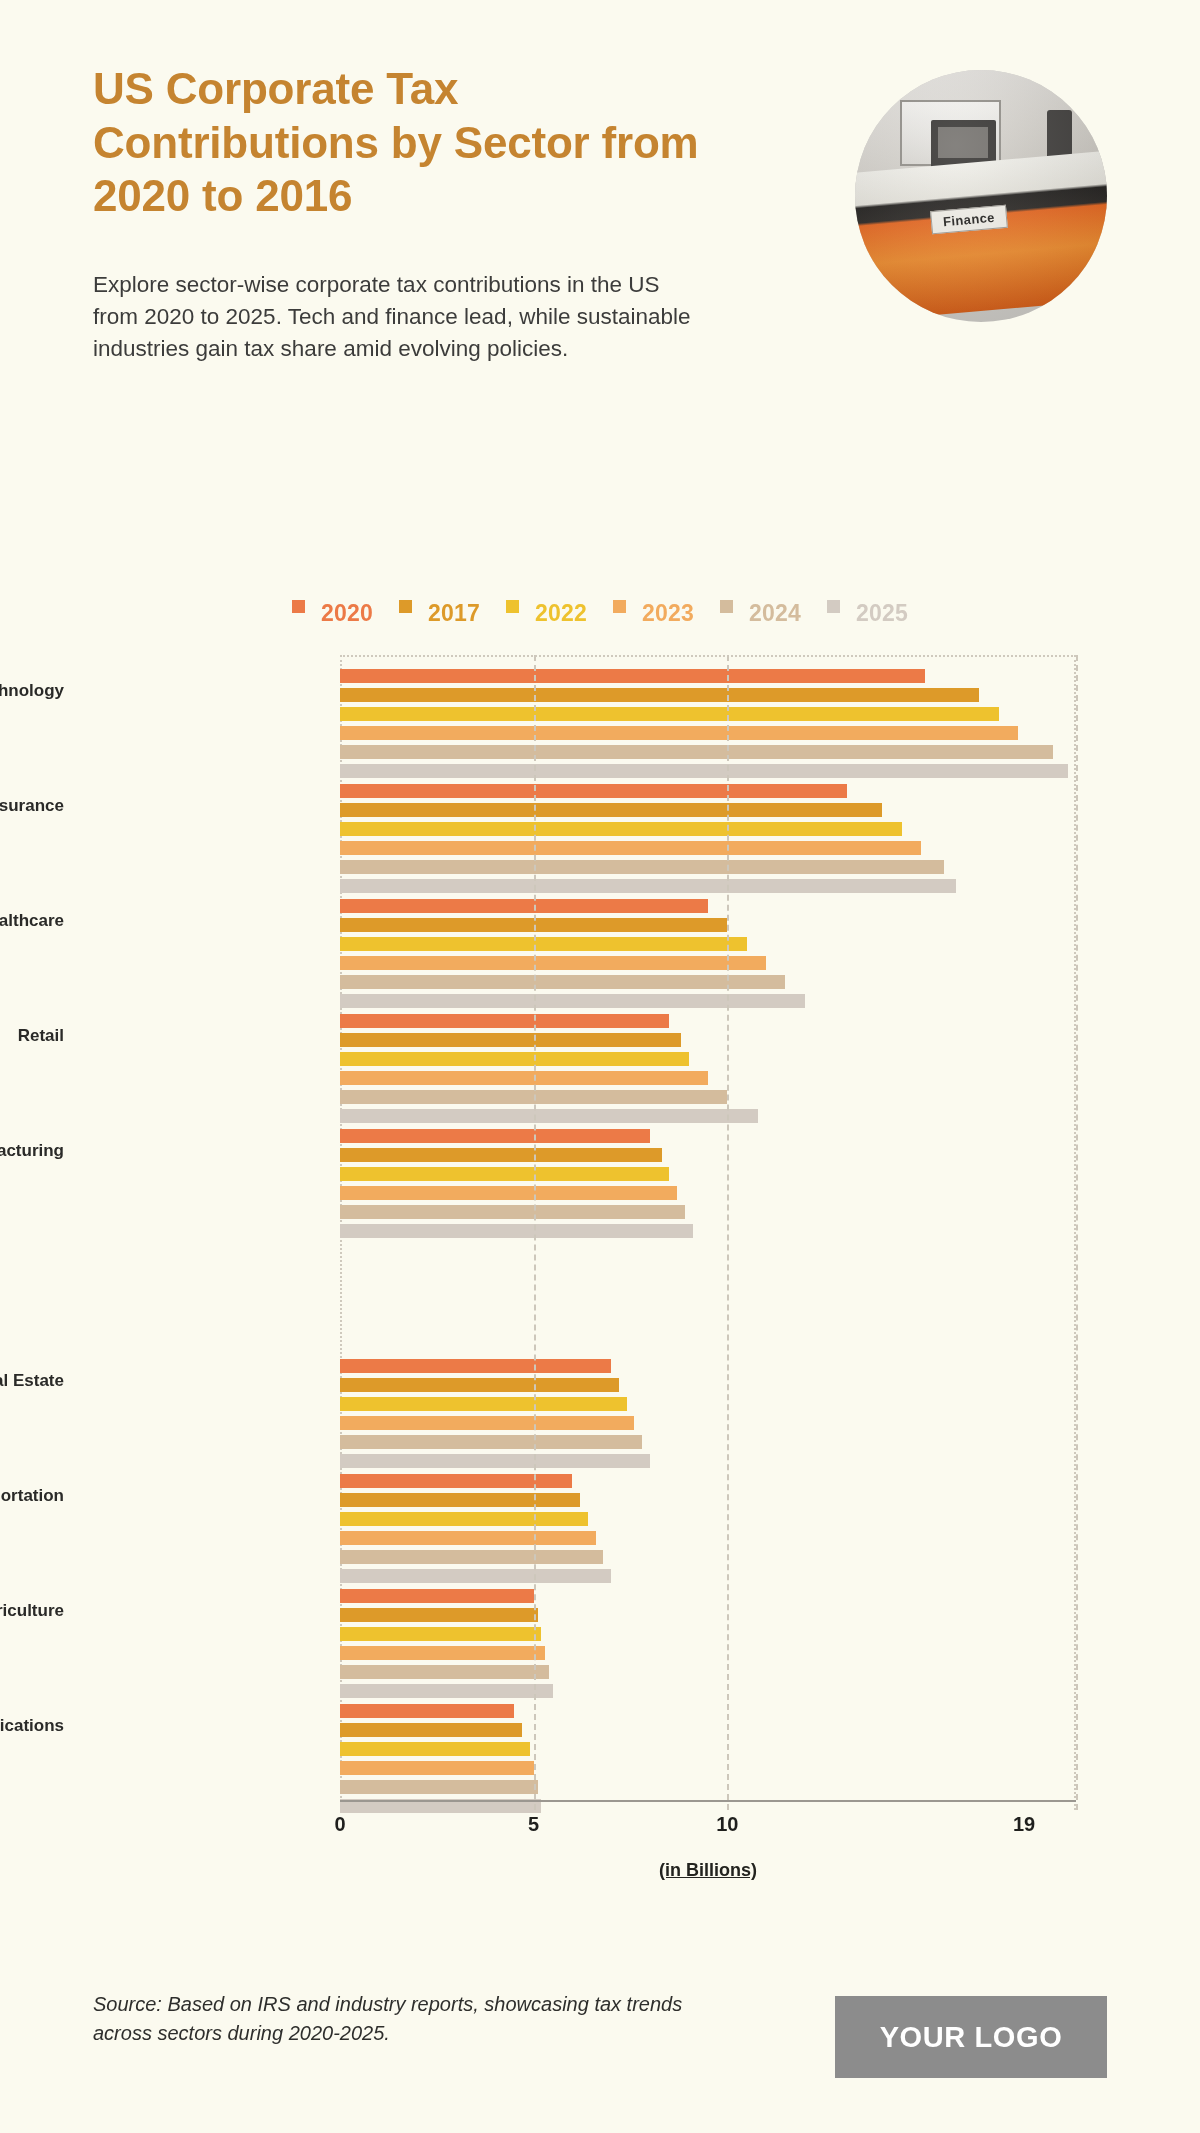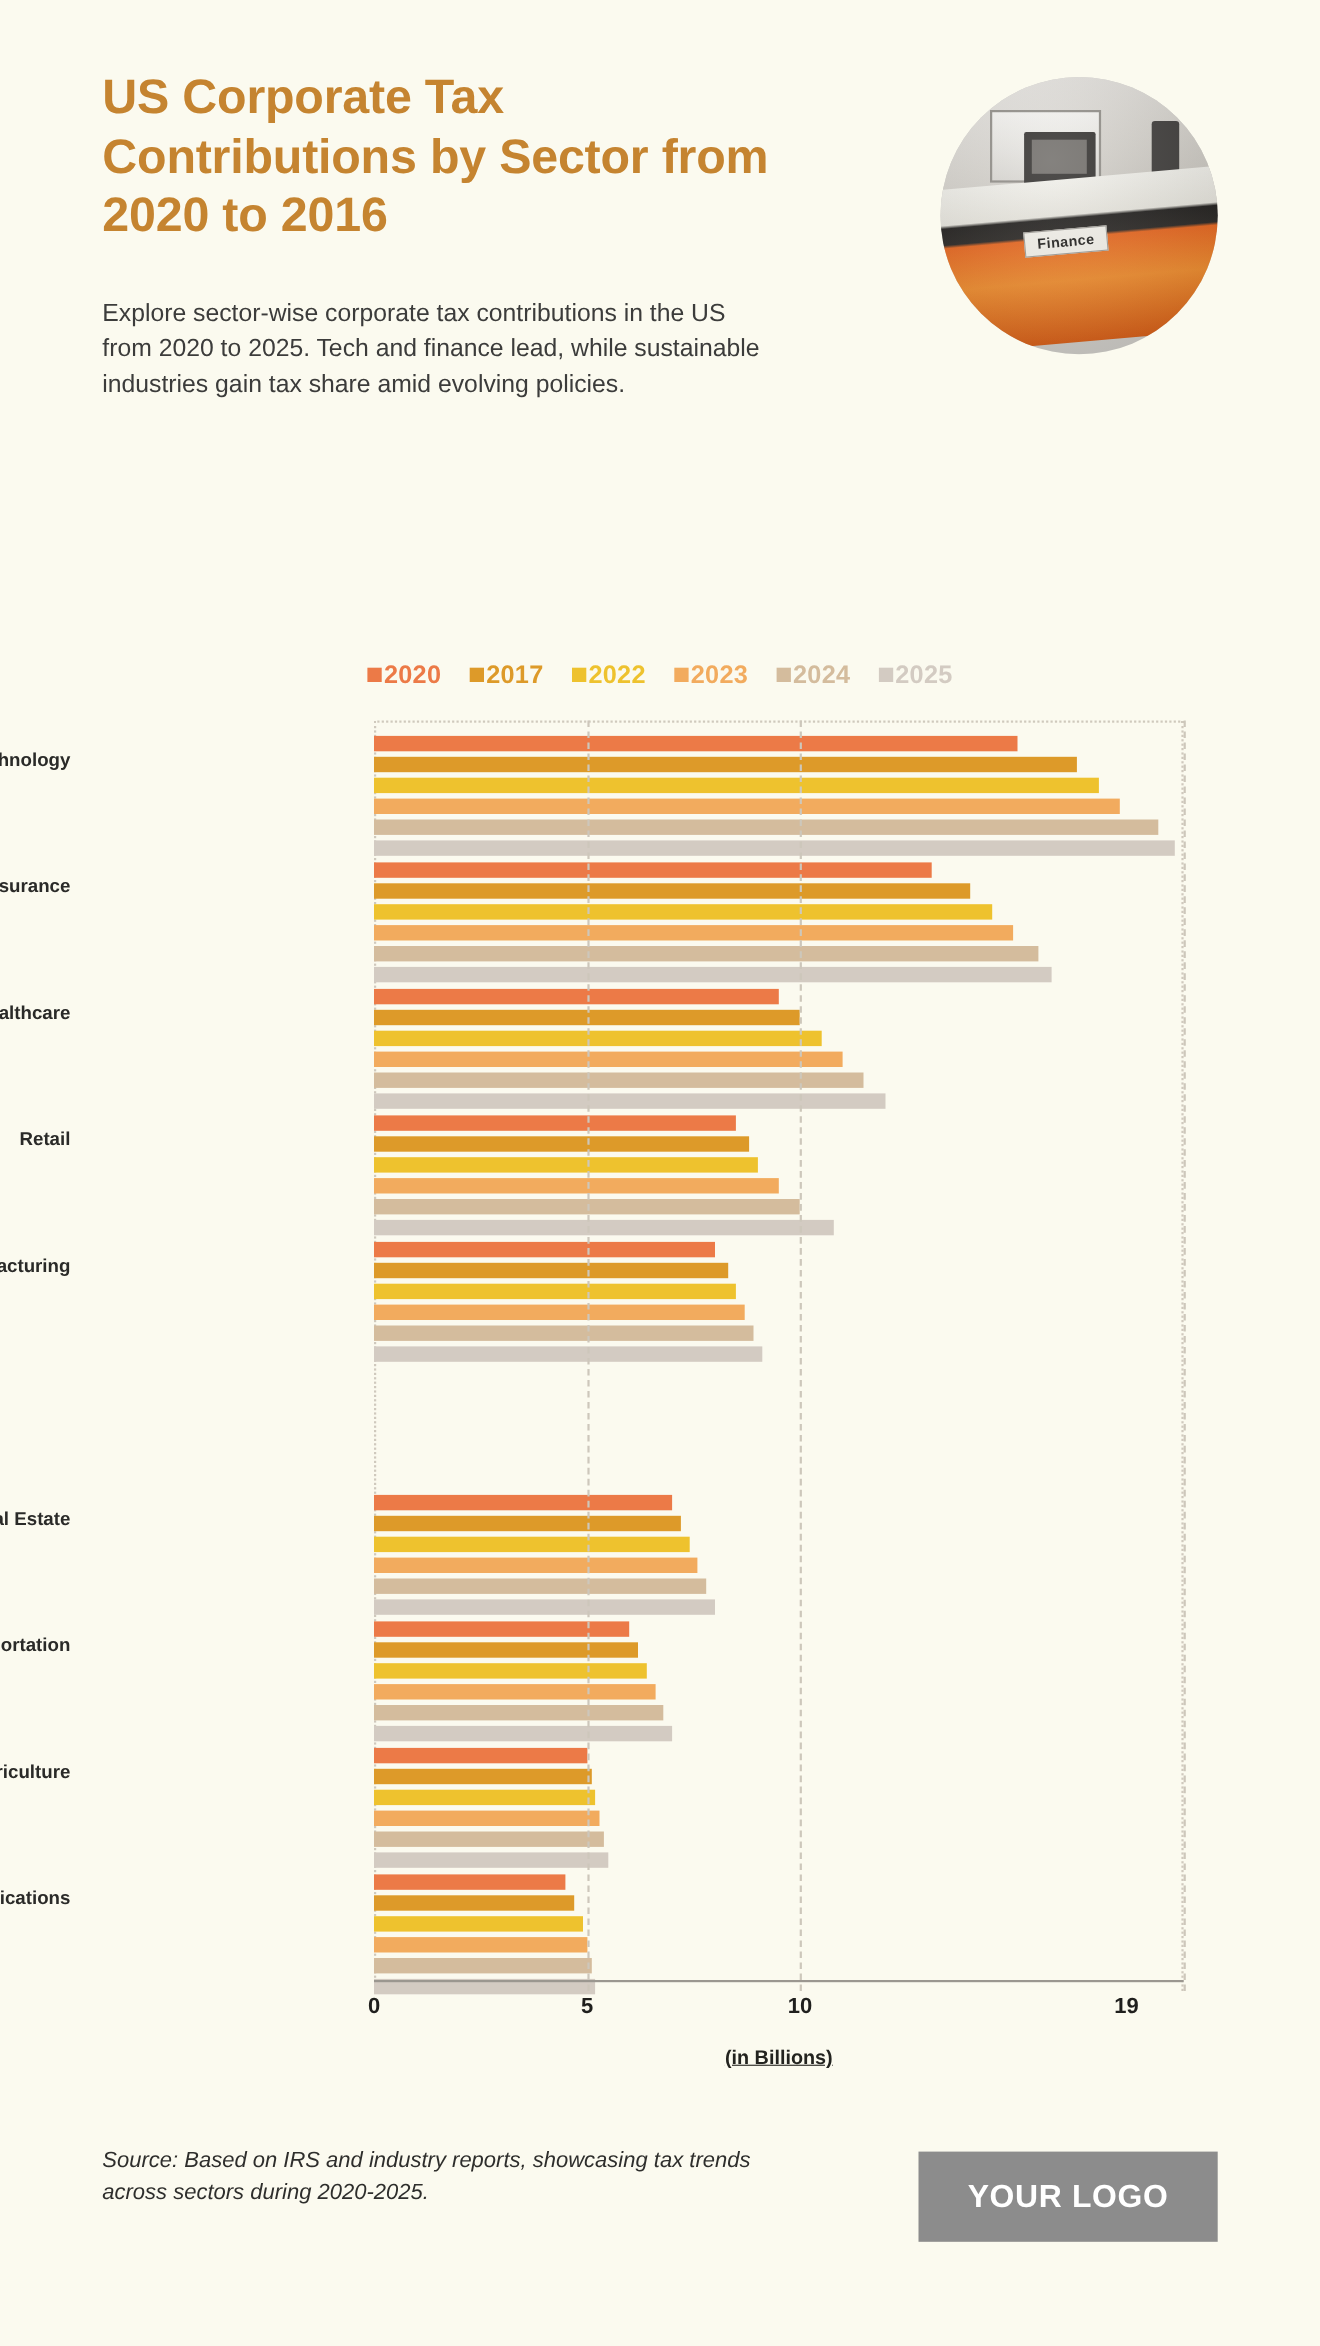--- a/index.html
+++ b/index.html
@@ -101,21 +101,21 @@
 
   
   .legend {
     position: absolute;
     top: 600px;
     left: 0; right: 0;
     display: flex;
     justify-content: center;
     gap: 26px;
   }
-  .legend-item { display: flex; align-items: center; gap: 2px; }
+  .legend-item { display: flex; align-items: flex-start; gap: 16px; }
   .legend-swatch { width: 13px; height: 13px; flex: none; }
   .legend-label { font-size: 23px; font-weight: 700; letter-spacing: .2px; }
 
   
   .chart {
     position: absolute;
     left: 0;
     top: 645px;
     width: 1200px;
     height: 1160px;
@@ -194,21 +194,21 @@
     font-size: 18px;
     font-weight: 700;
     color: #23231f;
     text-decoration: underline;
   }
 
   
   .footer {
     position: absolute;
     left: 93px;
-    top: 1950px;
+    top: 1990px;
     width: 1014px;
     display: flex;
     align-items: flex-start;
     justify-content: space-between;
   }
   .source {
     font-size: 20px;
     font-style: italic;
     line-height: 1.45;
     color: #2e2e2c;

